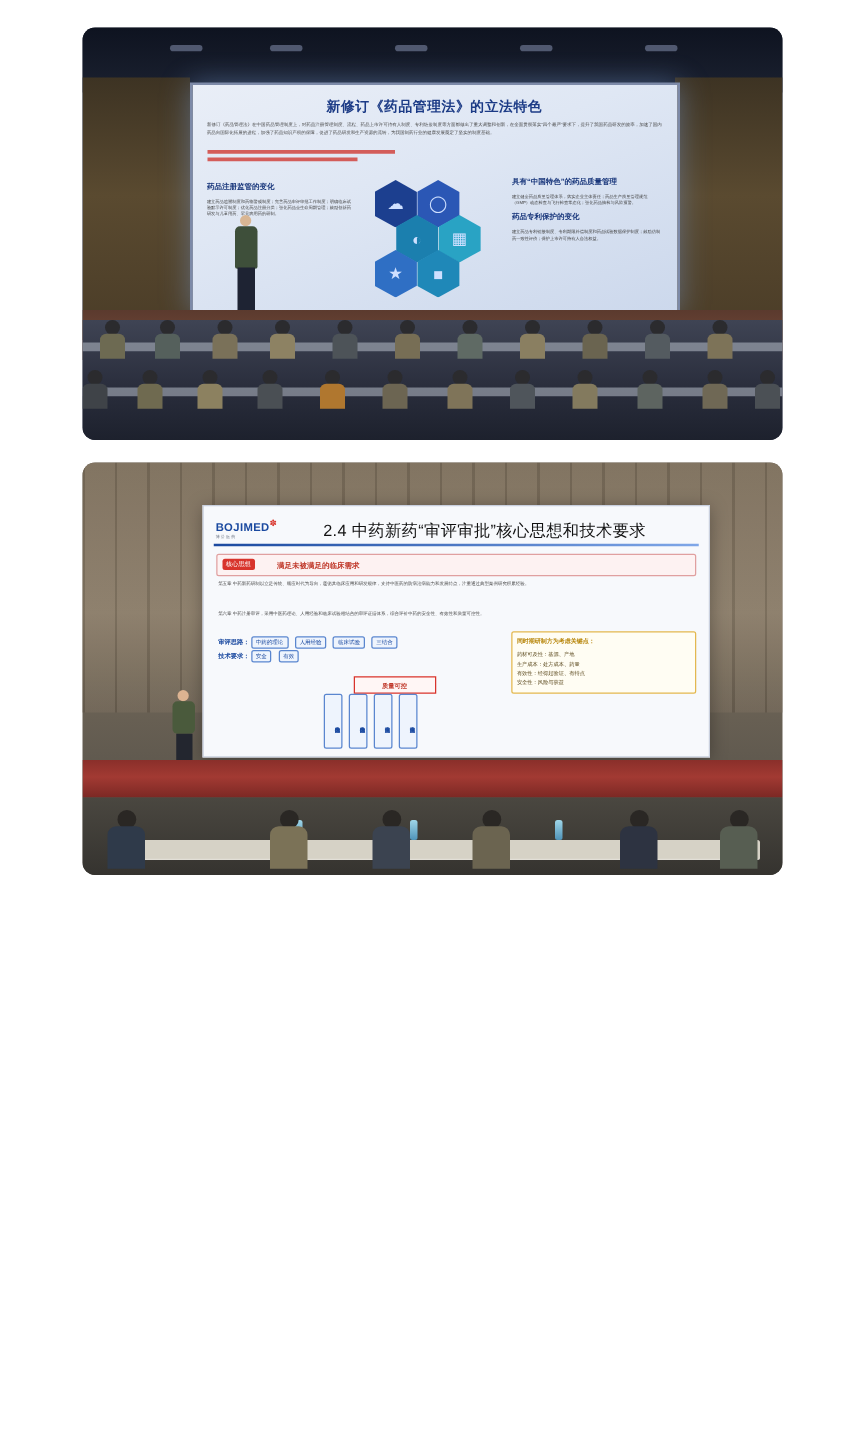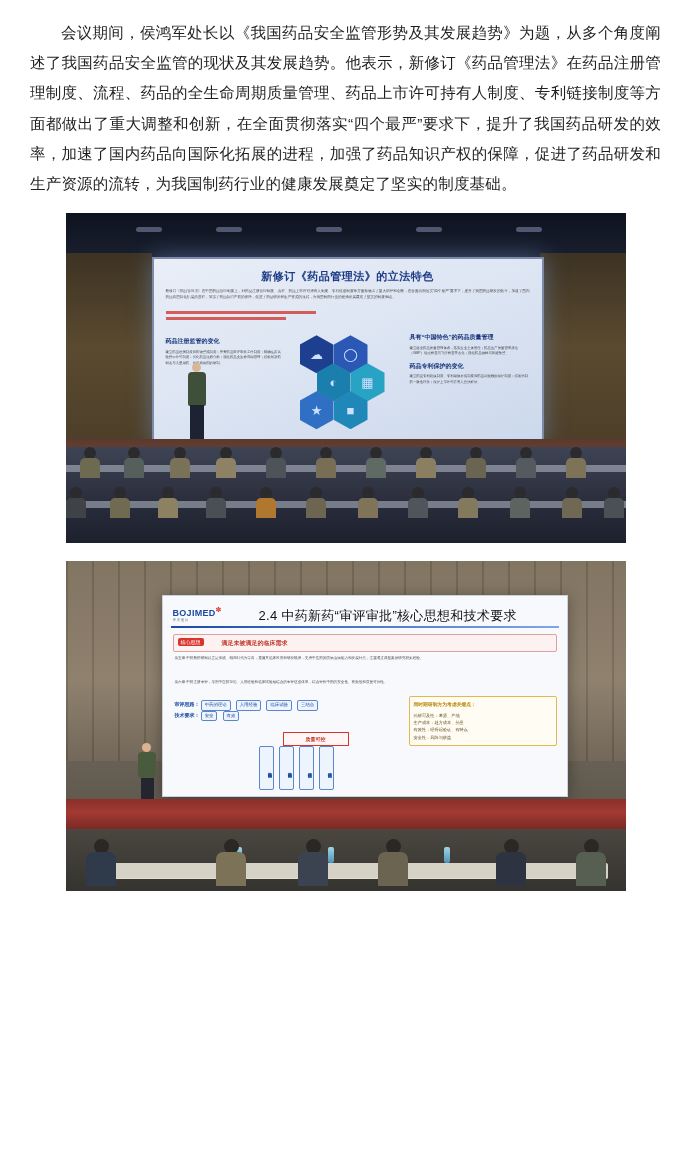--- a/index.html
+++ b/index.html
@@ -30,21 +30,21 @@
     letter-spacing: 0.2px;
   }
   .figure {
     margin: 4px 0 18px 0;
     display: flex;
     justify-content: center;
   }
   .photo {
     width: 560px;
     height: 330px;
-    border-radius: 0;
+    border-radius: 10px;
     position: relative;
     overflow: hidden;
     background: #2b2f3a;
   }
 
   
   .p1 {
     background:
       linear-gradient(180deg, #1a1f2e 0%, #232a3c 18%, #2b3347 34%, #39415a 46%, #3a3f52 60%, #2e3346 100%);
   }
@@ -240,21 +240,20 @@
   }
   .p2 .aud2 { position: absolute; bottom: 6px; width: 30px; height: 46px; }
   .p2 .aud2 .h { position: absolute; left: 8px; top: 0; width: 15px; height: 15px; border-radius: 50%; background: #2a2724; }
   .p2 .aud2 .b { position: absolute; left: 0; top: 13px; width: 30px; height: 34px; border-radius: 7px 7px 0 0; }
 </style>
 </head>
 <body>
 
 <div class="page">
 
-  <p class="para">会议期间，侯鸿军处长以《我国药品安全监管形势及其发展趋势》为题，从多个角度阐述了我国药品安全监管的现状及其发展趋势。他表示，新修订《药品管理法》在药品注册管理制度、流程、药品的全生命周期质量管理、药品上市许可持有人制度、专利链接制度等方面都做出了重大调整和创新，在全面贯彻落实“四个最严”要求下，提升了我国药品研发的效率，加速了国内药品向国际化拓展的进程，加强了药品知识产权的保障，促进了药品研发和生产资源的流转，为我国制药行业的健康发展奠定了坚实的制度基础。</p>
 
   <div class="figure">
     <div class="photo p1">
       <div class="ceiling">
         <div class="ceil-light" style="left:70px"></div>
         <div class="ceil-light" style="left:150px"></div>
         <div class="ceil-light" style="left:250px"></div>
         <div class="ceil-light" style="left:350px"></div>
         <div class="ceil-light" style="left:450px"></div>
       </div>

